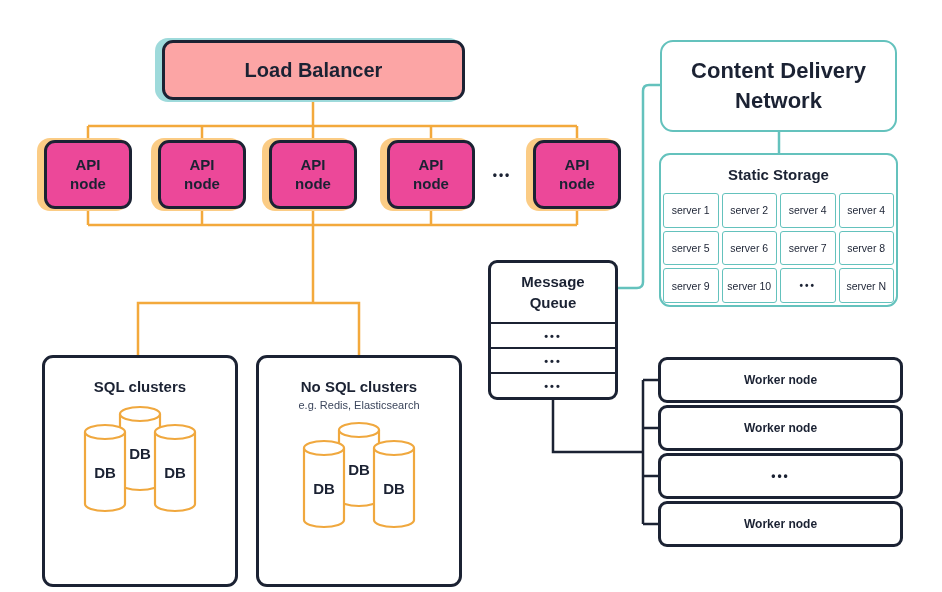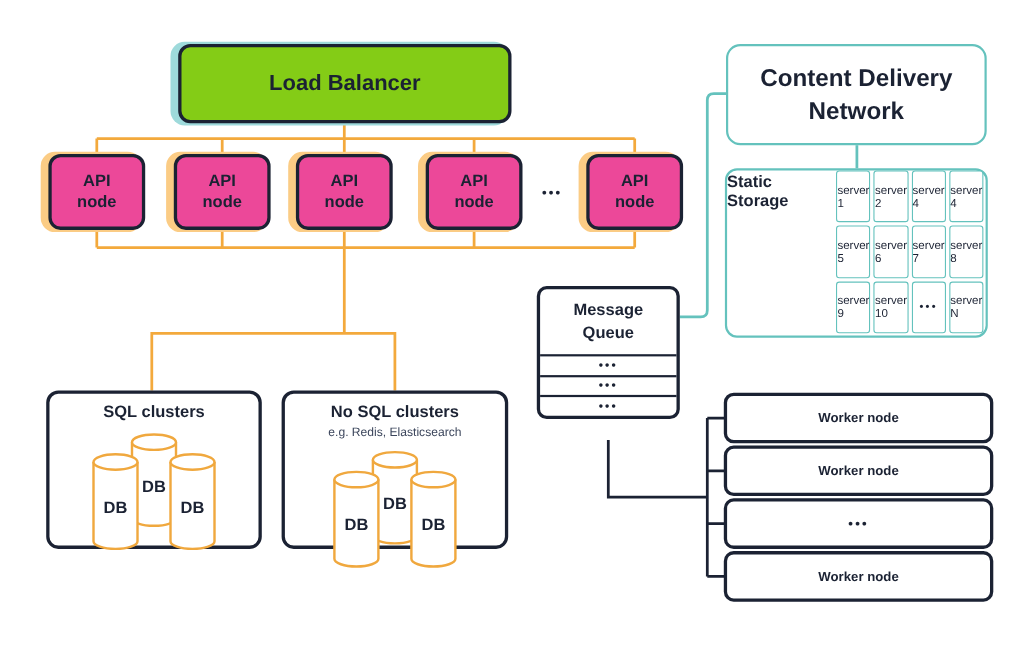--- a/index.html
+++ b/index.html
@@ -8,22 +8,22 @@
     font-family:"Liberation Sans","DejaVu Sans",sans-serif;
     color:#1b2233;overflow:hidden;
   }
   #wires{position:absolute;left:0;top:0;z-index:1;}
   .wire-orange{stroke:#f3a93c;stroke-width:2.5;fill:none;}
   .wire-teal{stroke:#64c2bd;stroke-width:2.5;fill:none;}
   .wire-navy{stroke:#1b2233;stroke-width:2.5;fill:none;}
   .box{position:absolute;z-index:2;box-sizing:border-box;background:#ffffff;}
 
   .load-balancer{
-    left:162px;top:40px;width:303px;height:72px;
-    background:#84cc16;border:3px solid #1b2233;border-radius:11px;
+    left:162px;top:40px;width:303px;height:60px;
+    background:#fca5a5;border:3px solid #1b2233;border-radius:11px;
     box-shadow:-5px 0 0 2px #9edadb;
     display:flex;align-items:center;justify-content:center;
     font-weight:bold;font-size:20px;
   }
   .api-node{
     position:absolute;z-index:2;box-sizing:border-box;
     top:140px;width:88px;height:69px;
     background:#ec4899;border:3px solid #1b2233;border-radius:11px;
     box-shadow:-5px 0 0 2px #fbcc85;
     display:flex;align-items:center;justify-content:center;text-align:center;
@@ -36,55 +36,55 @@
   }
   .cdn{
     left:660px;top:40px;width:237px;height:92px;
     border:2.5px solid #64c2bd;border-radius:13px;
     display:flex;align-items:center;justify-content:center;text-align:center;
     font-weight:bold;font-size:22px;line-height:1.35;white-space:pre-line;
   }
   .static-storage{
     left:659px;top:153px;width:239px;height:154px;
     border:2.5px solid #64c2bd;border-radius:11px;
-    display:flex;flex-direction:row;
+    display:flex;flex-direction:column;
   }
   .static-storage .ss-title{
     height:38px;display:flex;align-items:center;justify-content:center;
     font-weight:bold;font-size:15px;
   }
   .ss-grid{
     flex:1;display:grid;grid-template-columns:repeat(4,1fr);
     grid-auto-rows:1fr;gap:3px;margin:0 2px 2px 2px;
   }
   .ss-cell{
     border:1.5px solid #64c2bd;border-radius:3px;
     display:flex;align-items:center;justify-content:center;
     font-size:10.5px;background:#ffffff;
   }
   .ss-cell.dots{font-weight:bold;font-size:10px;letter-spacing:2px;}
   .message-queue{
-    left:488px;top:260px;width:130px;height:121px;
+    left:488px;top:260px;width:130px;height:140px;
     border:3px solid #1b2233;border-radius:9px;
     display:flex;flex-direction:column;
   }
   .mq-title{
     height:59px;display:flex;align-items:center;justify-content:center;
     text-align:center;font-weight:bold;font-size:15px;line-height:1.35;
     border-bottom:2.5px solid #1b2233;white-space:pre-line;
   }
   .mq-row{
     flex:1;display:flex;align-items:center;justify-content:center;
     font-weight:bold;font-size:11px;letter-spacing:2px;
     border-bottom:2.5px solid #1b2233;
   }
   .mq-row:last-child{border-bottom:none;}
   .cluster{
-    top:355px;height:144px;border:3px solid #1b2233;border-radius:11px;
-    text-align:center;padding-top:8px;
+    top:355px;height:232px;border:3px solid #1b2233;border-radius:11px;
+    text-align:center;padding-top:20px;
   }
   .cluster.sql{left:42px;width:196px;}
   .cluster.nosql{left:256px;width:206px;}
   .cluster-title{font-weight:bold;font-size:15px;}
   .cluster-sub{font-size:11px;color:#3c465c;margin-top:4px;}
   .cluster svg{margin-top:6px;}
   .cyl{fill:#ffffff;stroke:#f0a83e;stroke-width:2.2;}
   .db-label{font-family:"Liberation Sans","DejaVu Sans",sans-serif;font-weight:bold;font-size:15px;fill:#1b2233;}
   .workers{position:absolute;z-index:2;left:658px;top:357px;width:245px;}
   .worker-node{

